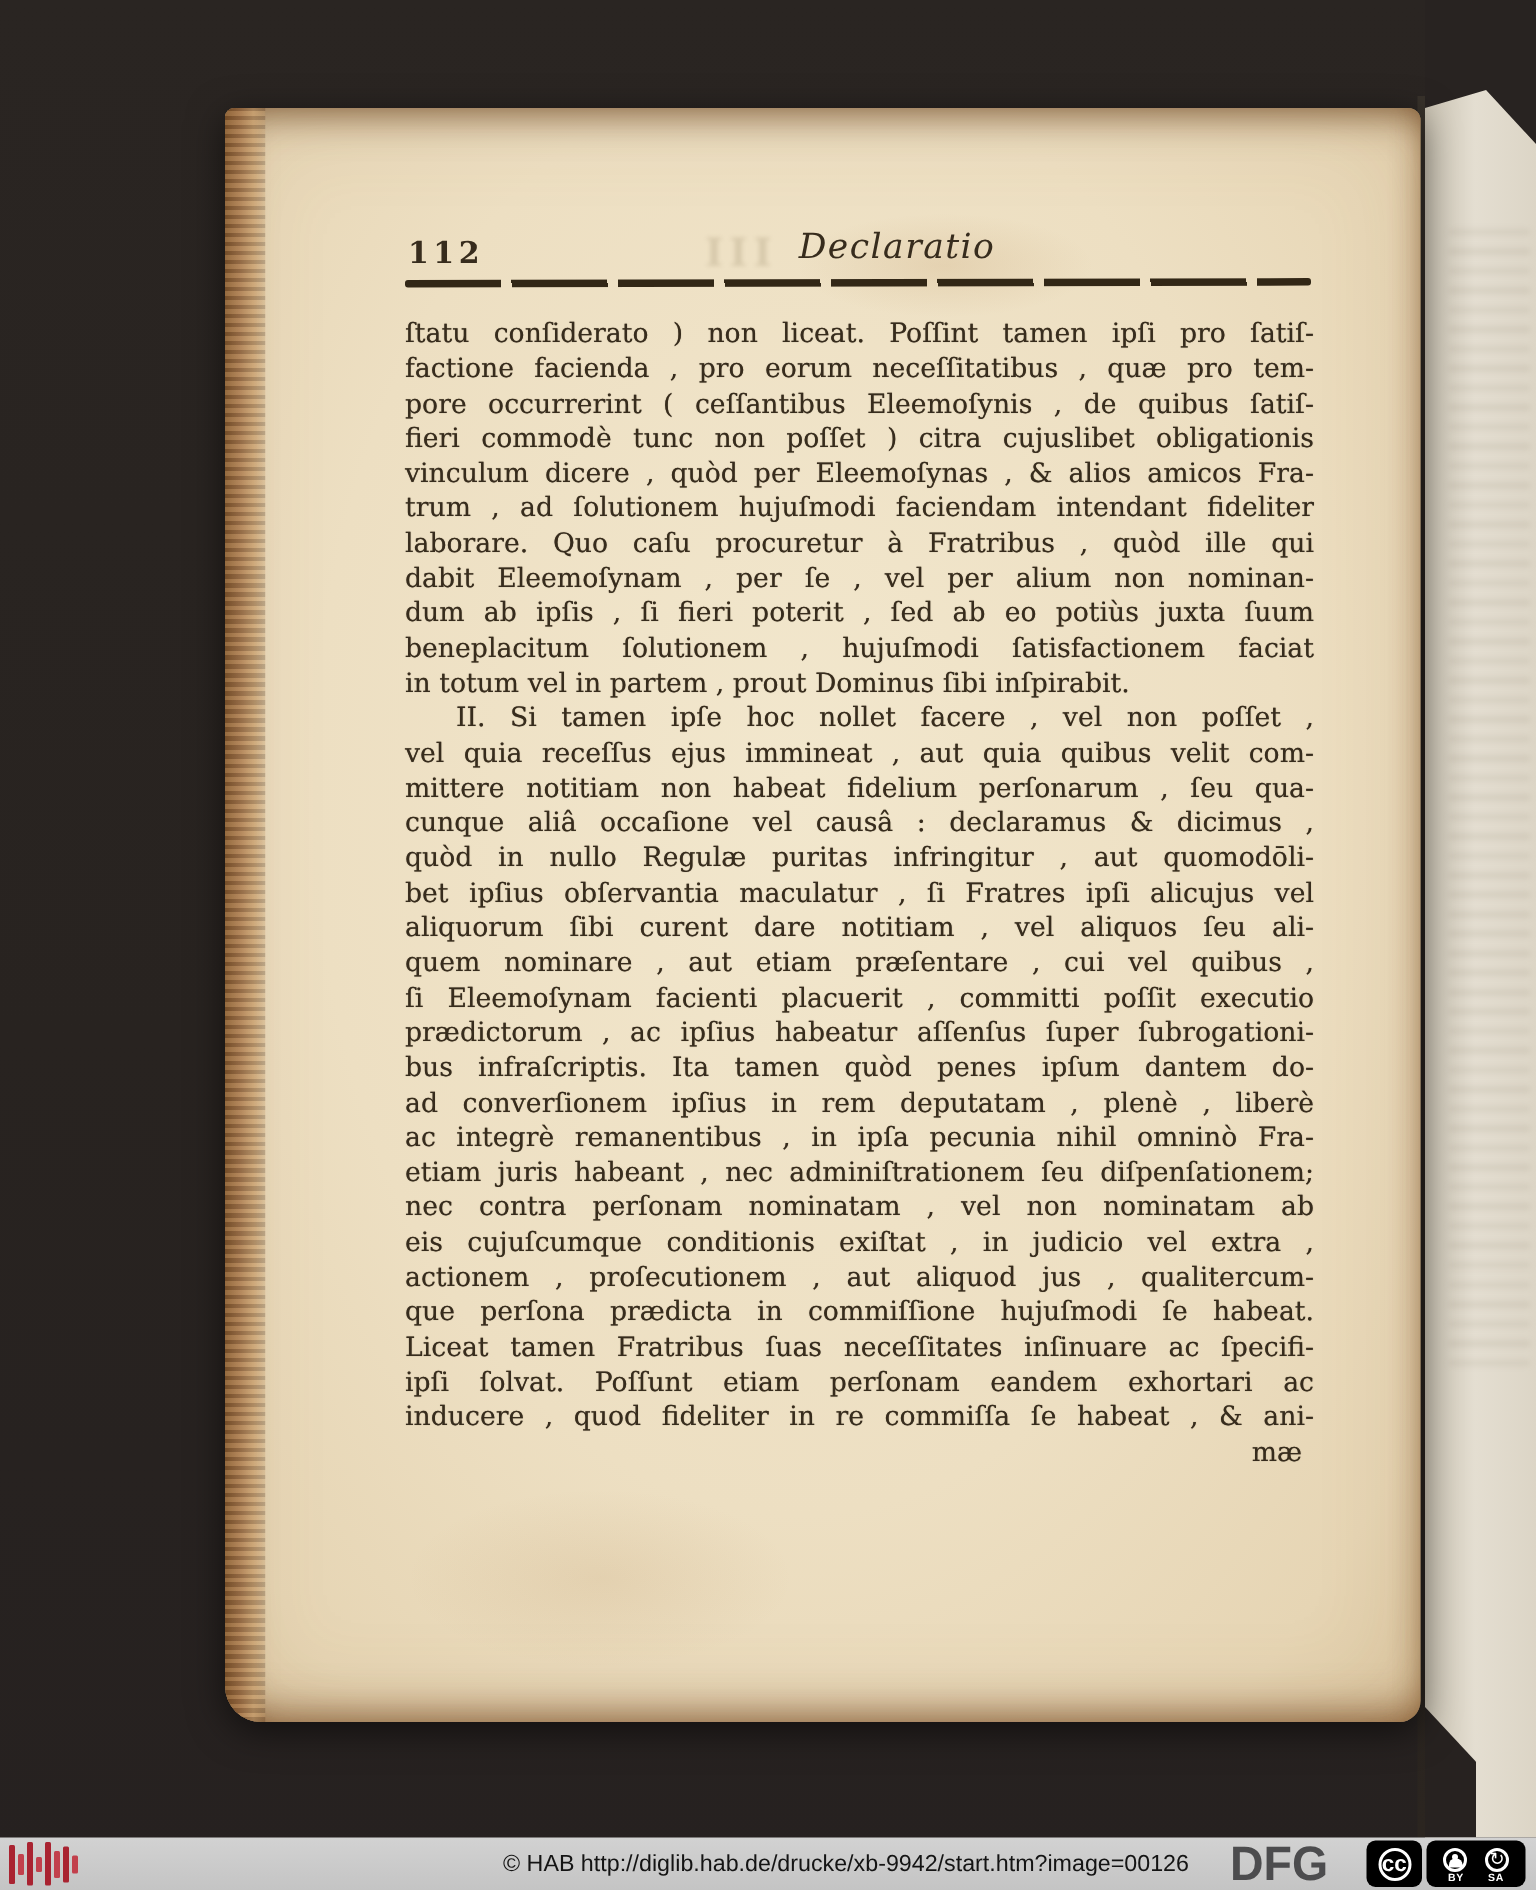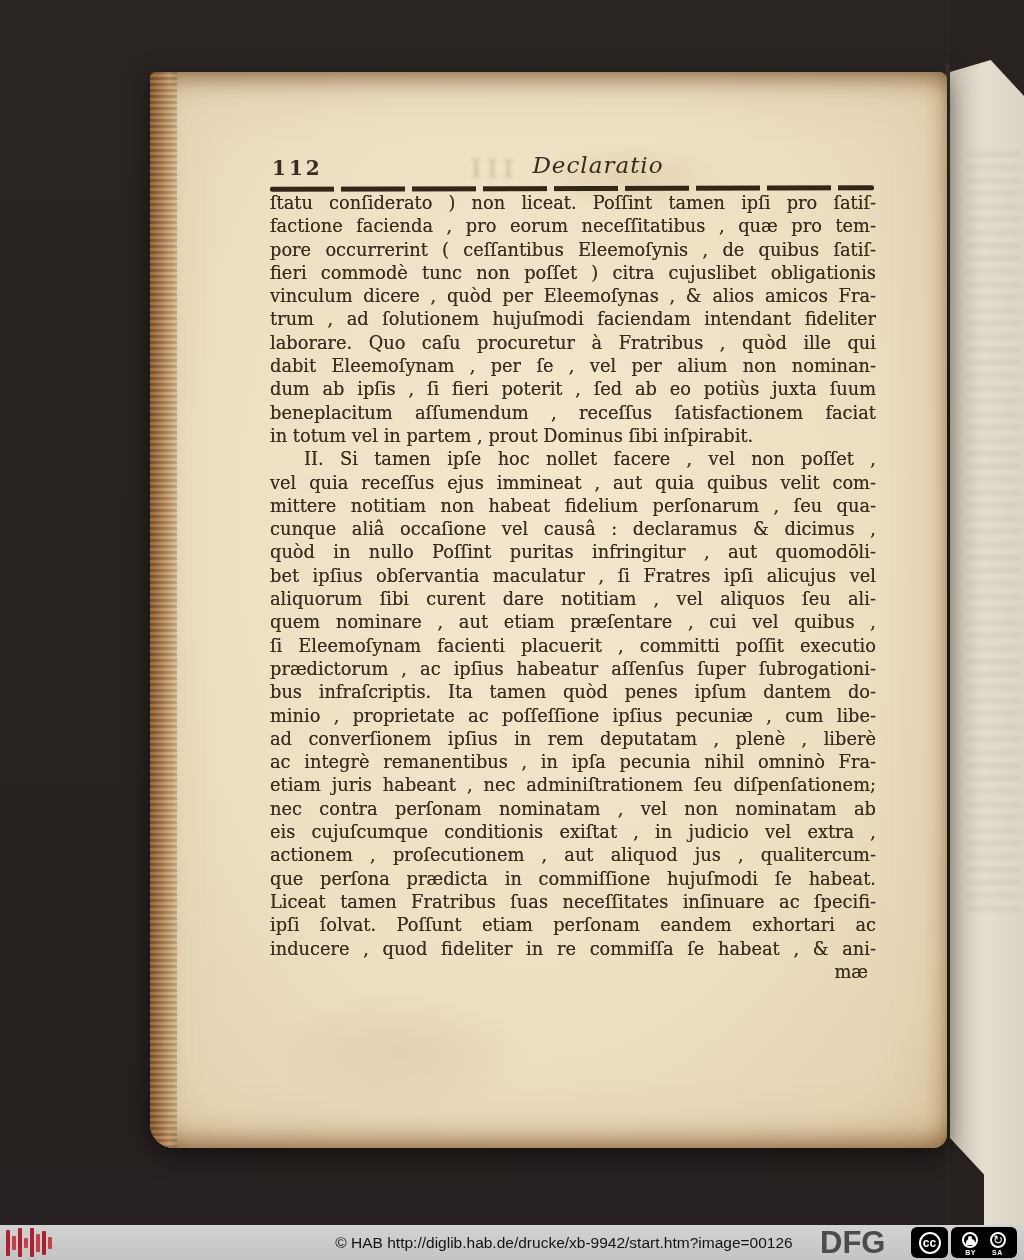--- a/index.html
+++ b/index.html
@@ -73,21 +73,21 @@
   .ghost-mark {
     position:absolute; left:200px; top:2px; font-size:26px; font-weight:bold;
     color:#8a7a58; opacity:.22; filter:blur(1.5px); letter-spacing:4px;
   }
   .head-rule {
     margin-top:2px; height:5px; width:604px;
     background:repeating-linear-gradient(90deg,#322716 0 64px,rgba(50,39,22,0) 64px 71px);
     border-radius:2px; transform:rotate(-.12deg);
   }
   .text-block {
-    margin-top:0; font-size:17.8px; line-height:23.3px;
+    margin-top:20px; font-size:17.8px; line-height:23.3px;
     text-shadow:0 0 .5px rgba(44,33,16,.65);
   }
   .line { text-align:justify; text-align-last:justify; white-space:normal; }
   .line.end { text-align-last:left; }
   .line.indent { text-indent:34px; }
   .line.catchword { text-align-last:right; padding-right:8px; }
   
   .footer-bar {
     position:absolute; left:0; top:1225px; width:1024px; height:35px;
     background:linear-gradient(180deg,#d2d2d2,#c4c4c4);
@@ -108,21 +108,21 @@
   }
   .cc-badge-group { position:absolute; left:911px; top:2px; height:31px; display:flex; gap:3px; }
   .cc-box {
     background:#000; border-radius:6px; height:31px; display:flex; align-items:center;
     justify-content:center; color:#fff;
   }
   .cc-box.cc-logo { width:37px; }
   .cc-circle {
     width:22px; height:22px; border:2px solid #fff; border-radius:50%;
     display:flex; align-items:center; justify-content:center;
-    font-size:12px; font-weight:bold; line-height:1;
+    font-size:15px; font-weight:bold; line-height:1;
   }
   .cc-box.by-sa { width:66px; display:flex; flex-direction:column; justify-content:center; gap:1px; padding-top:2px; }
   .by-sa-row { display:flex; gap:12px; }
   .mini-circle {
     width:16px; height:16px; border:2px solid #fff; border-radius:50%;
     display:flex; align-items:center; justify-content:center; position:relative;
   }
   .person-head { position:absolute; top:2px; width:4px; height:4px; background:#fff; border-radius:50%; }
   .person-body { position:absolute; bottom:1px; width:9px; height:6px; background:#fff; border-radius:4px 4px 0 0; }
   .sa-glyph { font-size:12px; line-height:1; transform:translateY(-.5px); }
@@ -155,34 +155,33 @@
       <div class="text-block">
           <div class="line">ſtatu conſiderato ) non liceat. Poſſint tamen ipſi pro ſatiſ-</div>
           <div class="line">factione facienda , pro eorum neceſſitatibus , quæ pro tem-</div>
           <div class="line">pore occurrerint ( ceſſantibus Eleemoſynis , de quibus ſatiſ-</div>
           <div class="line">fieri commodè tunc non poſſet ) citra cujuslibet obligationis</div>
           <div class="line">vinculum dicere , quòd per Eleemoſynas , &amp; alios amicos Fra-</div>
           <div class="line">trum , ad ſolutionem hujuſmodi faciendam intendant fideliter</div>
           <div class="line">laborare. Quo caſu procuretur à Fratribus , quòd ille qui</div>
           <div class="line">dabit Eleemoſynam , per ſe , vel per alium non nominan-</div>
           <div class="line">dum ab ipſis , ſi fieri poterit , ſed ab eo potiùs juxta ſuum</div>
-          <div class="line">beneplacitum aſſumendum , receſſus ſatisfactionem faciat</div>
+          <div class="line">beneplacitum ſolutionem , hujuſmodi ſatisfactionem faciat</div>
           <div class="line end">in totum vel in partem , prout Dominus ſibi inſpirabit.</div>
           <div class="line indent">II. Si tamen ipſe hoc nollet facere , vel non poſſet ,</div>
           <div class="line">vel quia receſſus ejus immineat , aut quia quibus velit com-</div>
           <div class="line">mittere notitiam non habeat fidelium perſonarum , ſeu qua-</div>
           <div class="line">cunque aliâ occaſione vel causâ : declaramus &amp; dicimus ,</div>
-          <div class="line">quòd in nullo Poſſint puritas infringitur , aut quomodōli-</div>
+          <div class="line">quòd in nullo Regulæ puritas infringitur , aut quomodōli-</div>
           <div class="line">bet ipſius obſervantia maculatur , ſi Fratres ipſi alicujus vel</div>
           <div class="line">aliquorum ſibi curent dare notitiam , vel aliquos ſeu ali-</div>
           <div class="line">quem nominare , aut etiam præſentare , cui vel quibus ,</div>
           <div class="line">ſi Eleemoſynam facienti placuerit , committi poſſit executio</div>
           <div class="line">prædictorum , ac ipſius habeatur aſſenſus ſuper ſubrogationi-</div>
           <div class="line">bus infraſcriptis. Ita tamen quòd penes ipſum dantem do-</div>
-          <div class="line">minio , proprietate ac poſſeſſione ipſius pecuniæ , cum libe-</div>
           <div class="line">ad converſionem ipſius in rem deputatam , plenè , liberè</div>
           <div class="line">ac integrè remanentibus , in ipſa pecunia nihil omninò Fra-</div>
           <div class="line">etiam juris habeant , nec adminiſtrationem ſeu diſpenſationem;</div>
           <div class="line">nec contra perſonam nominatam , vel non nominatam ab</div>
           <div class="line">eis cujuſcumque conditionis exiſtat , in judicio vel extra ,</div>
           <div class="line">actionem , proſecutionem , aut aliquod jus , qualitercum-</div>
           <div class="line">que perſona prædicta in commiſſione hujuſmodi ſe habeat.</div>
           <div class="line">Liceat tamen Fratribus ſuas neceſſitates inſinuare ac ſpecifi-</div>
           <div class="line">ipſi ſolvat. Poſſunt etiam perſonam eandem exhortari ac</div>
           <div class="line">inducere , quod fideliter in re commiſſa ſe habeat , &amp; ani-</div>

